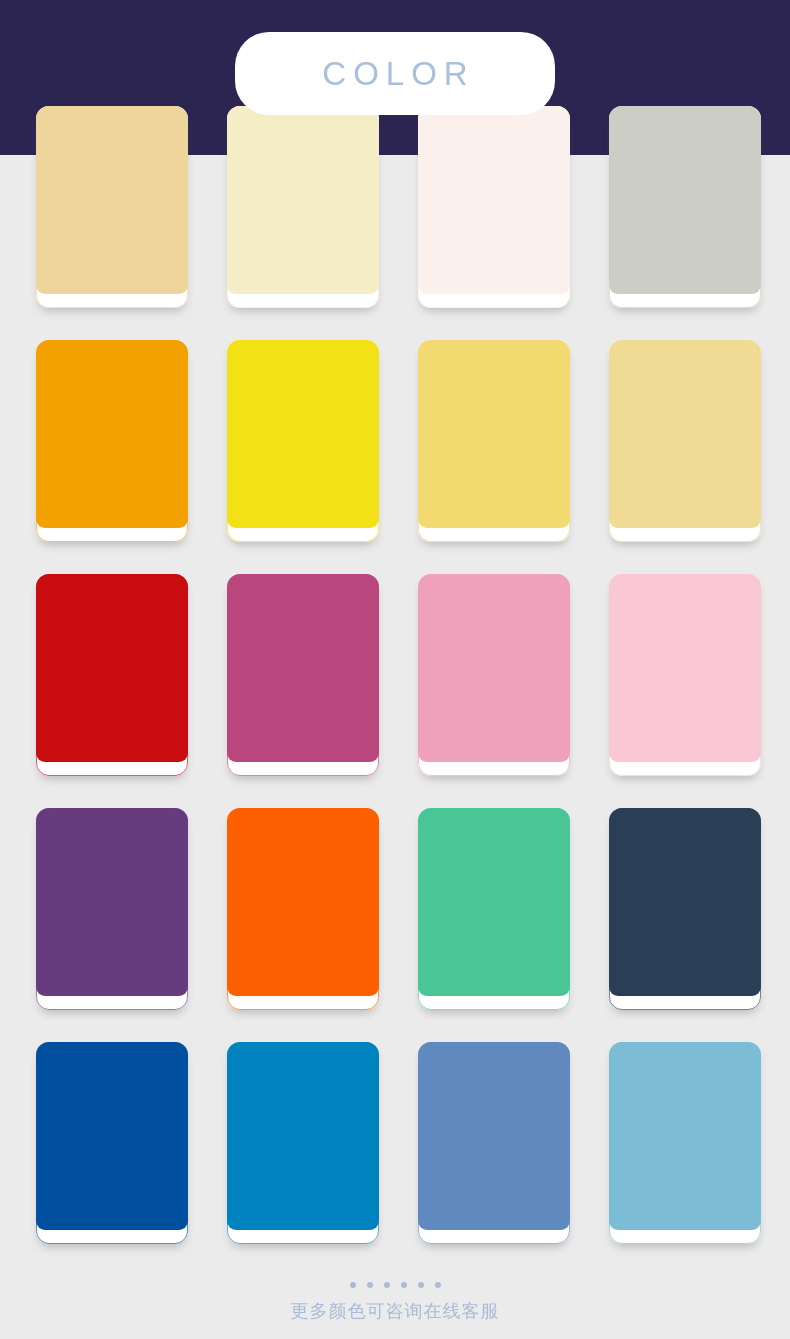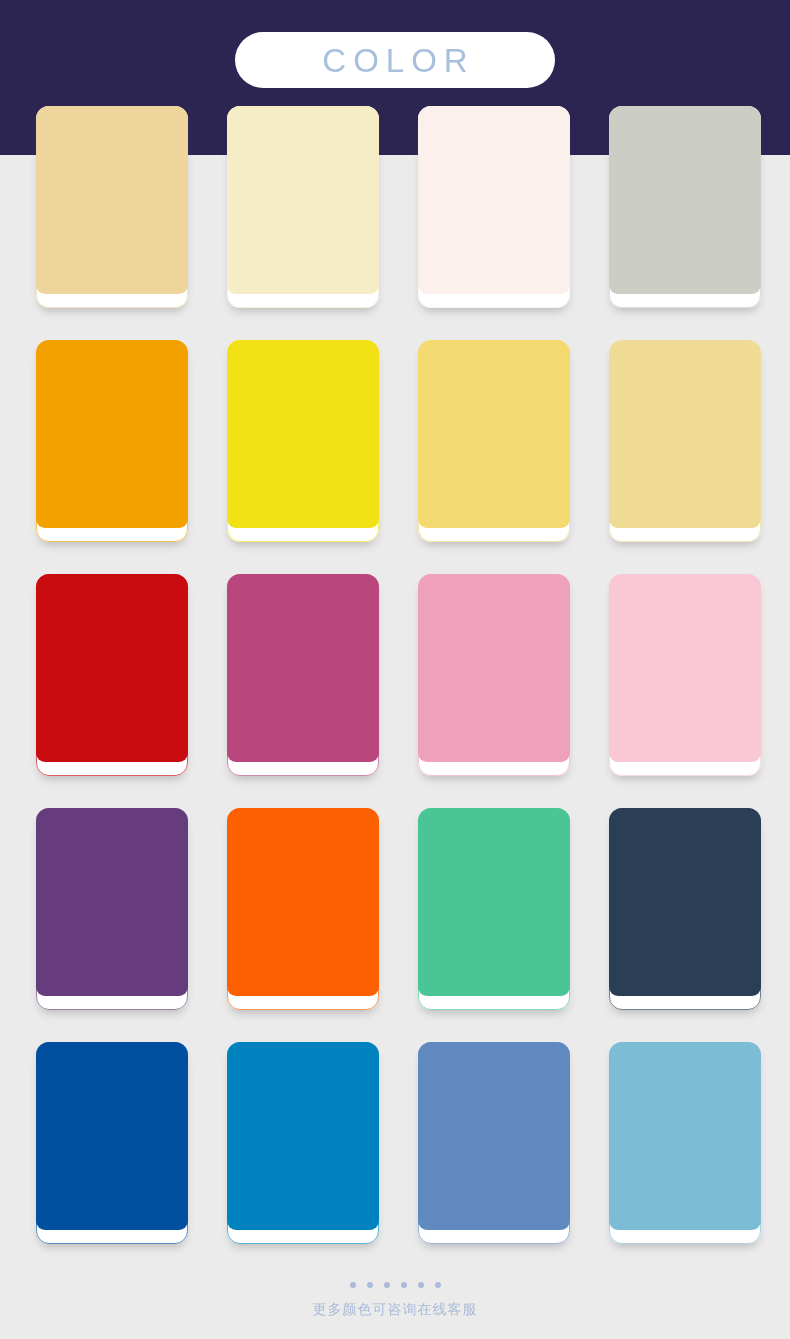--- a/index.html
+++ b/index.html
@@ -29,21 +29,21 @@
     background:#2C2552;
     z-index:1;
   }
 
   
   #title-pill {
     position:absolute;
     top:32px;
     left:235px;
     width:320px;
-    height:56px;
+    height:83px;
     background:#FFFFFF;
     border-radius:34px;
     z-index:3;
     display:flex;
     align-items:center;
     justify-content:center;
   }
 
   #title-text {
     font-family:"Liberation Sans", sans-serif;
@@ -119,21 +119,21 @@
   .footer-dot {
     width:6px;
     height:6px;
     border-radius:50%;
     background:#A9BBD8;
   }
 
   #footer-note {
     margin-top:9px;
     font-family:"Liberation Sans", sans-serif;
-    font-size:14px;
+    font-size:18px;
     letter-spacing:1px;
     color:#A9BBD8;
     line-height:1.2;
   }
 </style>
 </head>
 <body>
 
 <div id="page" style="background: rgb(235, 235, 235);">
 

